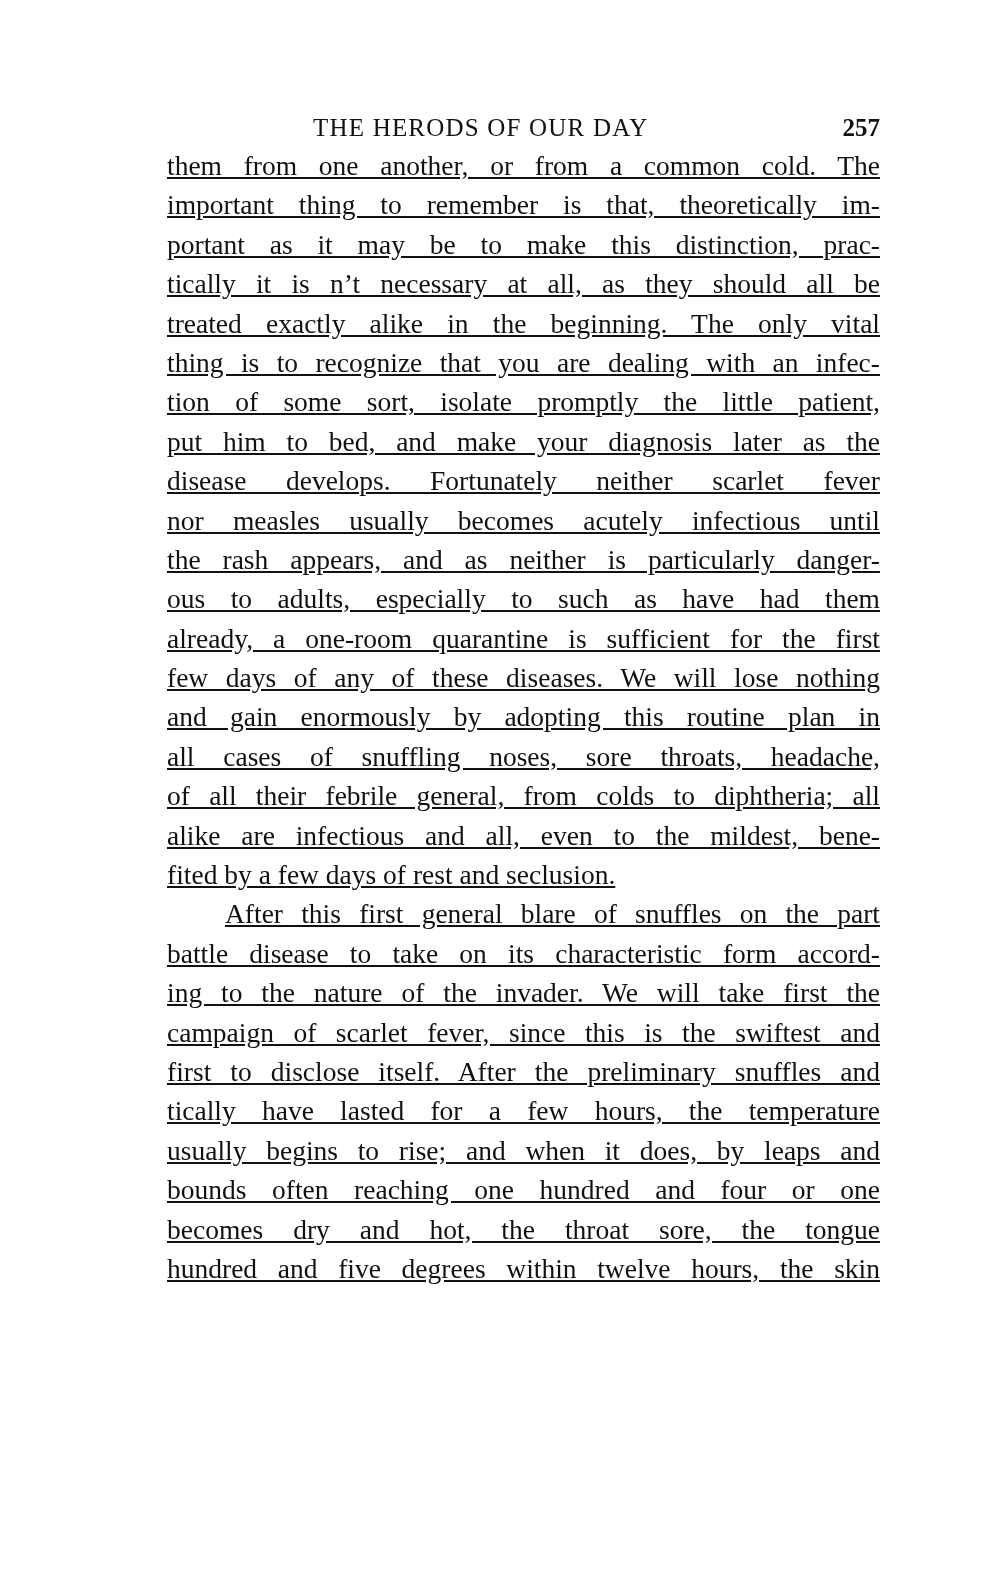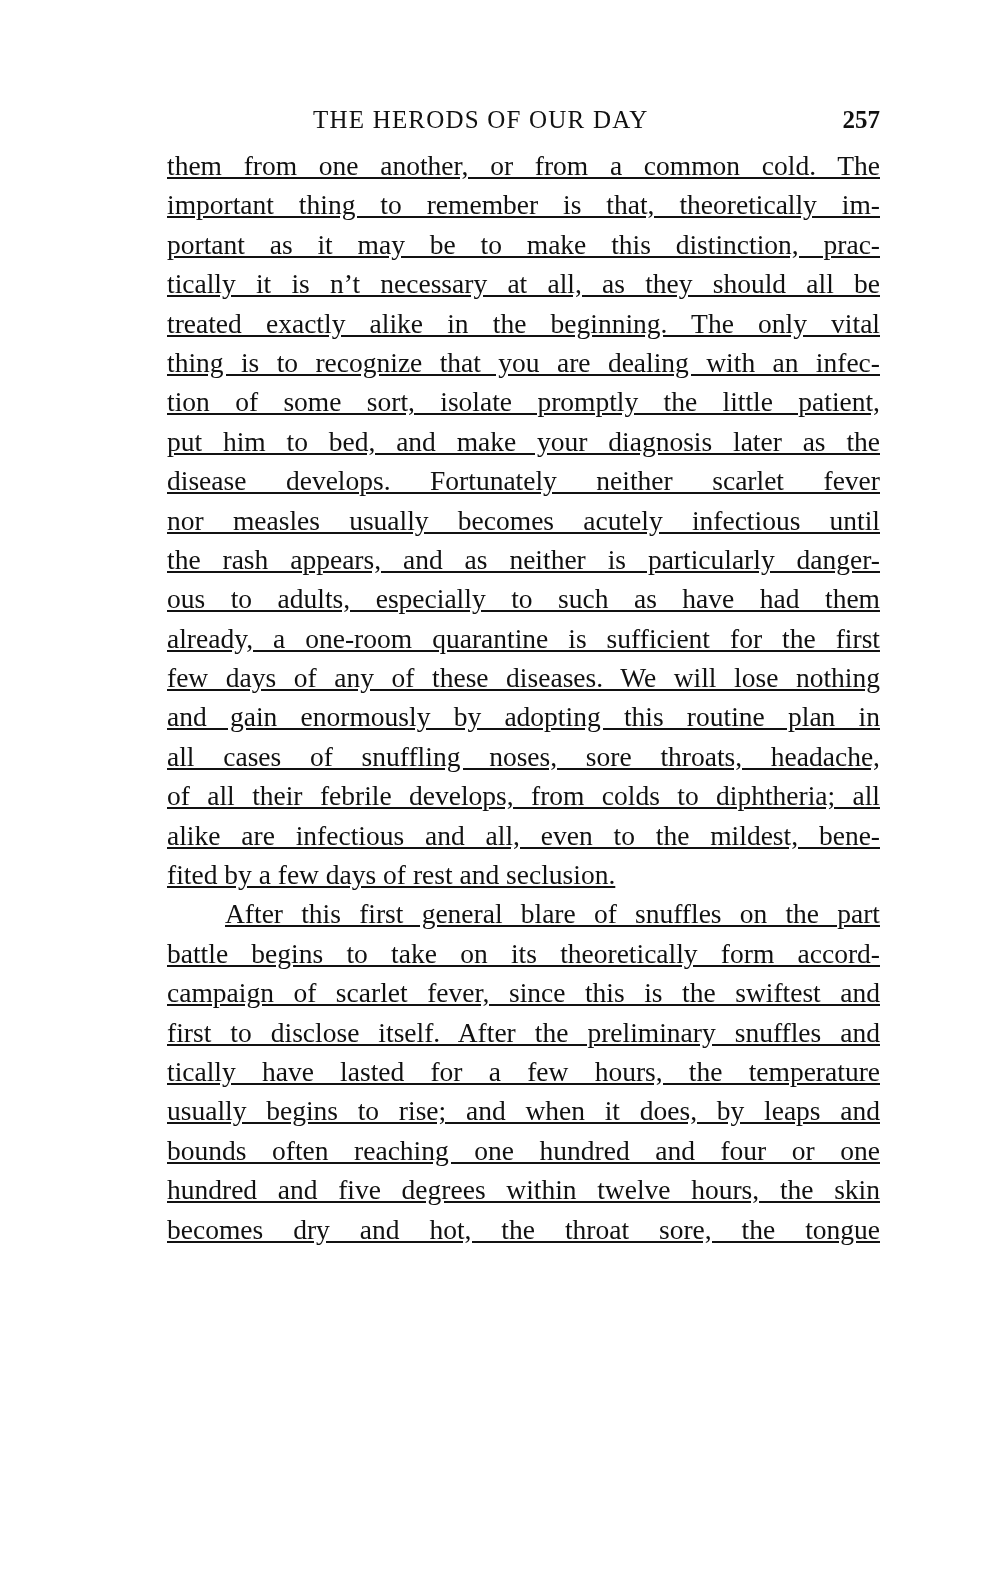--- a/index.html
+++ b/index.html
@@ -10,21 +10,21 @@
     body {
       width: 1000px;
       height: 1592px;
       position: relative;
       overflow: hidden;
       font-family: "Liberation Serif", "DejaVu Serif", serif;
       color: #111111;
     }
     .running-head {
       position: absolute;
-      top: 100px;
+      top: 108px;
       left: 167px;
       width: 713px;
       height: 40px;
     }
     .running-title {
       position: absolute;
       left: 146px;
       top: 0;
       font-size: 25px;
       letter-spacing: 1.2px;
@@ -81,28 +81,29 @@
     <span class="line">tion of some sort, isolate promptly the little patient,</span>
     <span class="line">put him to bed, and make your diagnosis later as the</span>
     <span class="line">disease develops. Fortunately neither scarlet fever</span>
     <span class="line">nor measles usually becomes acutely infectious until</span>
     <span class="line">the rash appears, and as neither is particularly danger-</span>
     <span class="line">ous to adults, especially to such as have had them</span>
     <span class="line">already, a one-room quarantine is sufficient for the first</span>
     <span class="line">few days of any of these diseases. We will lose nothing</span>
     <span class="line">and gain enormously by adopting this routine plan in</span>
     <span class="line">all cases of snuffling noses, sore throats, headache,</span>
-    <span class="line">of all their febrile develops, from colds to diphtheria; all</span>
+    <span class="line">of all their febrile general, from colds to diphtheria; all</span>
     <span class="line">alike are infectious and all, even to the mildest, bene-</span>
     <span class="line last">fited by a few days of rest and seclusion.</span>
   </div>
   <div>
     <span class="line indent">After this first general blare of snuffles on the part</span>
-    <span class="line">battle begins to take on its theoretically form accord-</span>
+    <span class="line">battle disease to take on its characteristic form accord-</span>
+    <span class="line">ing to the nature of the invader. We will take first the</span>
     <span class="line">campaign of scarlet fever, since this is the swiftest and</span>
     <span class="line">first to disclose itself. After the preliminary snuffles and</span>
     <span class="line">tically have lasted for a few hours, the temperature</span>
     <span class="line">usually begins to rise; and when it does, by leaps and</span>
     <span class="line">bounds often reaching one hundred and four or one</span>
+    <span class="line">becomes dry and hot, the throat sore, the tongue</span>
     <span class="line">hundred and five degrees within twelve hours, the skin</span>
-    <span class="line">becomes dry and hot, the throat sore, the tongue</span>
   </div>
 </div>
 
 </body></html>

